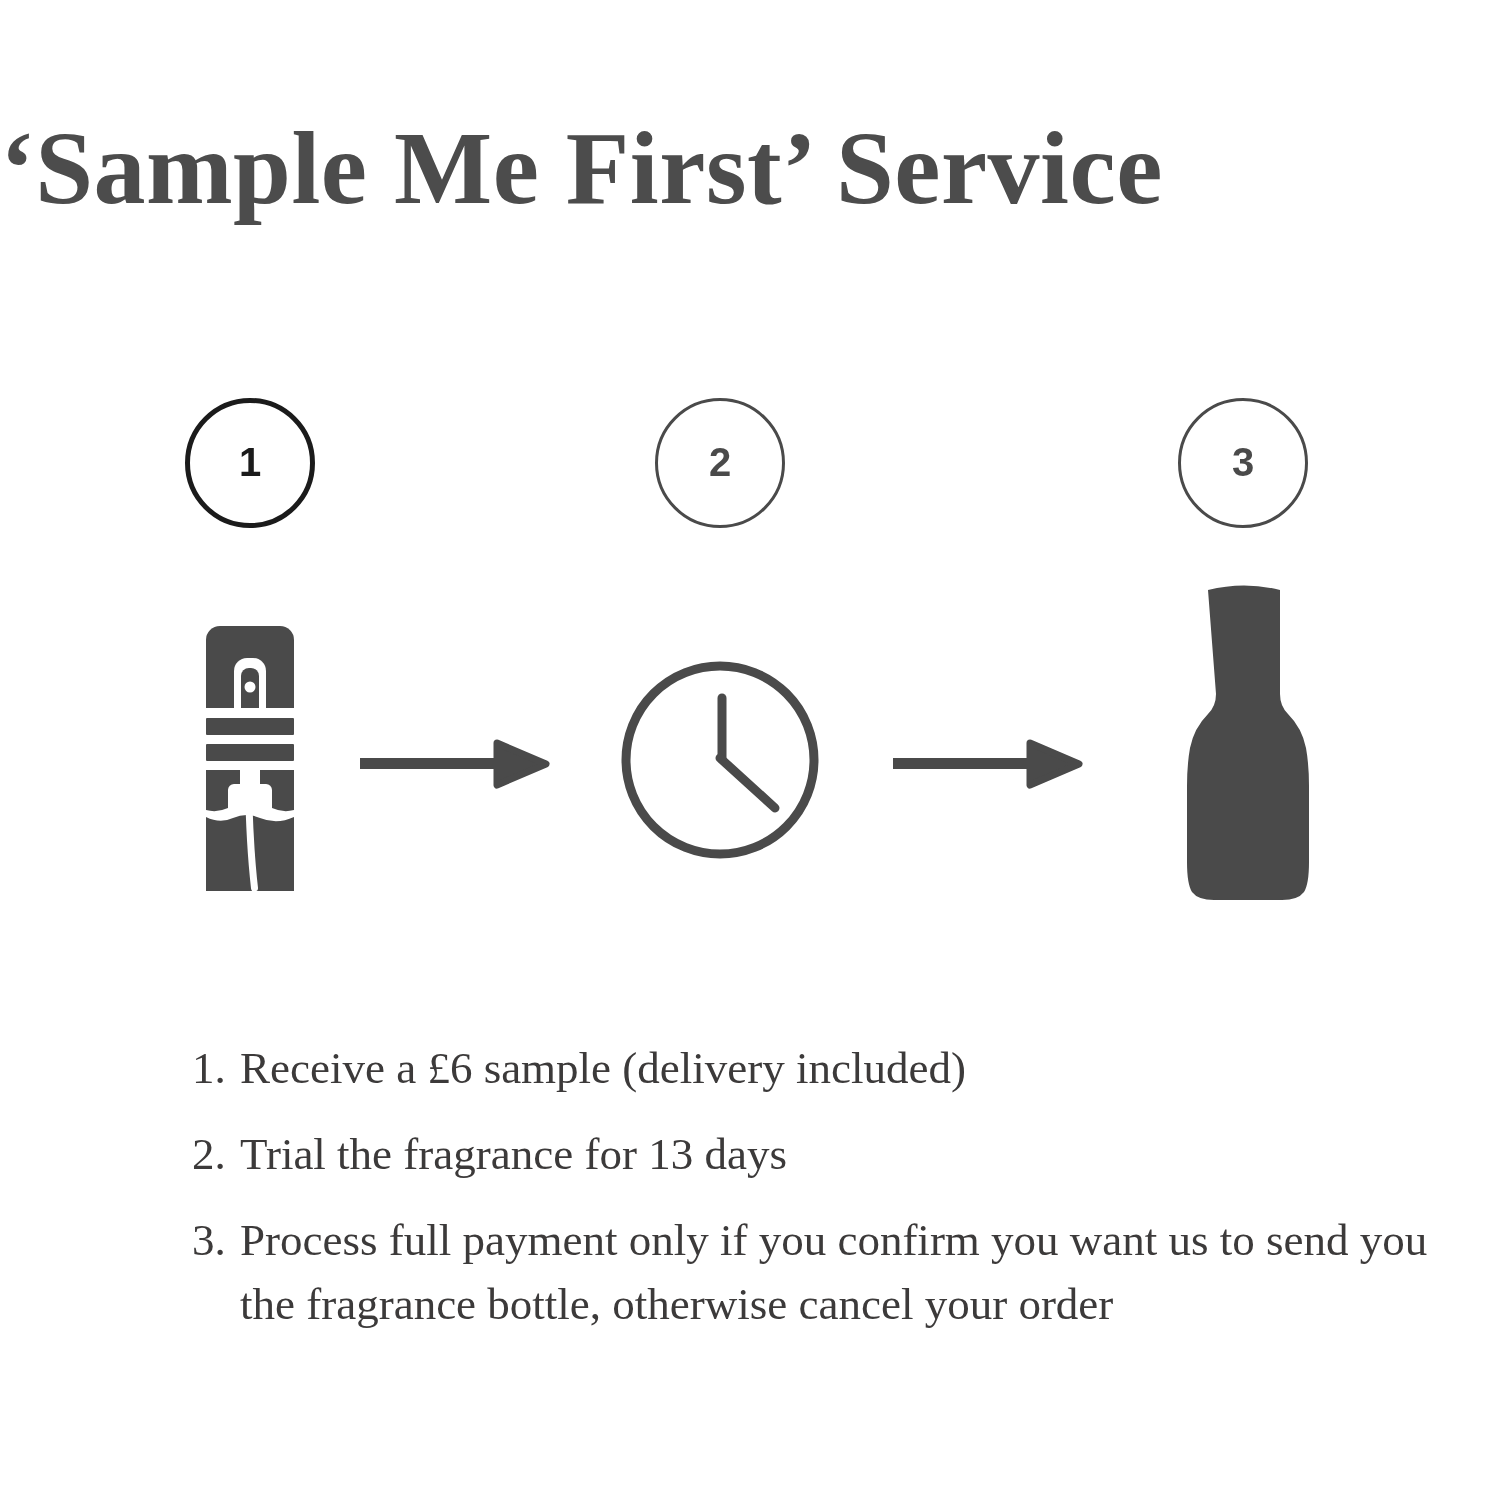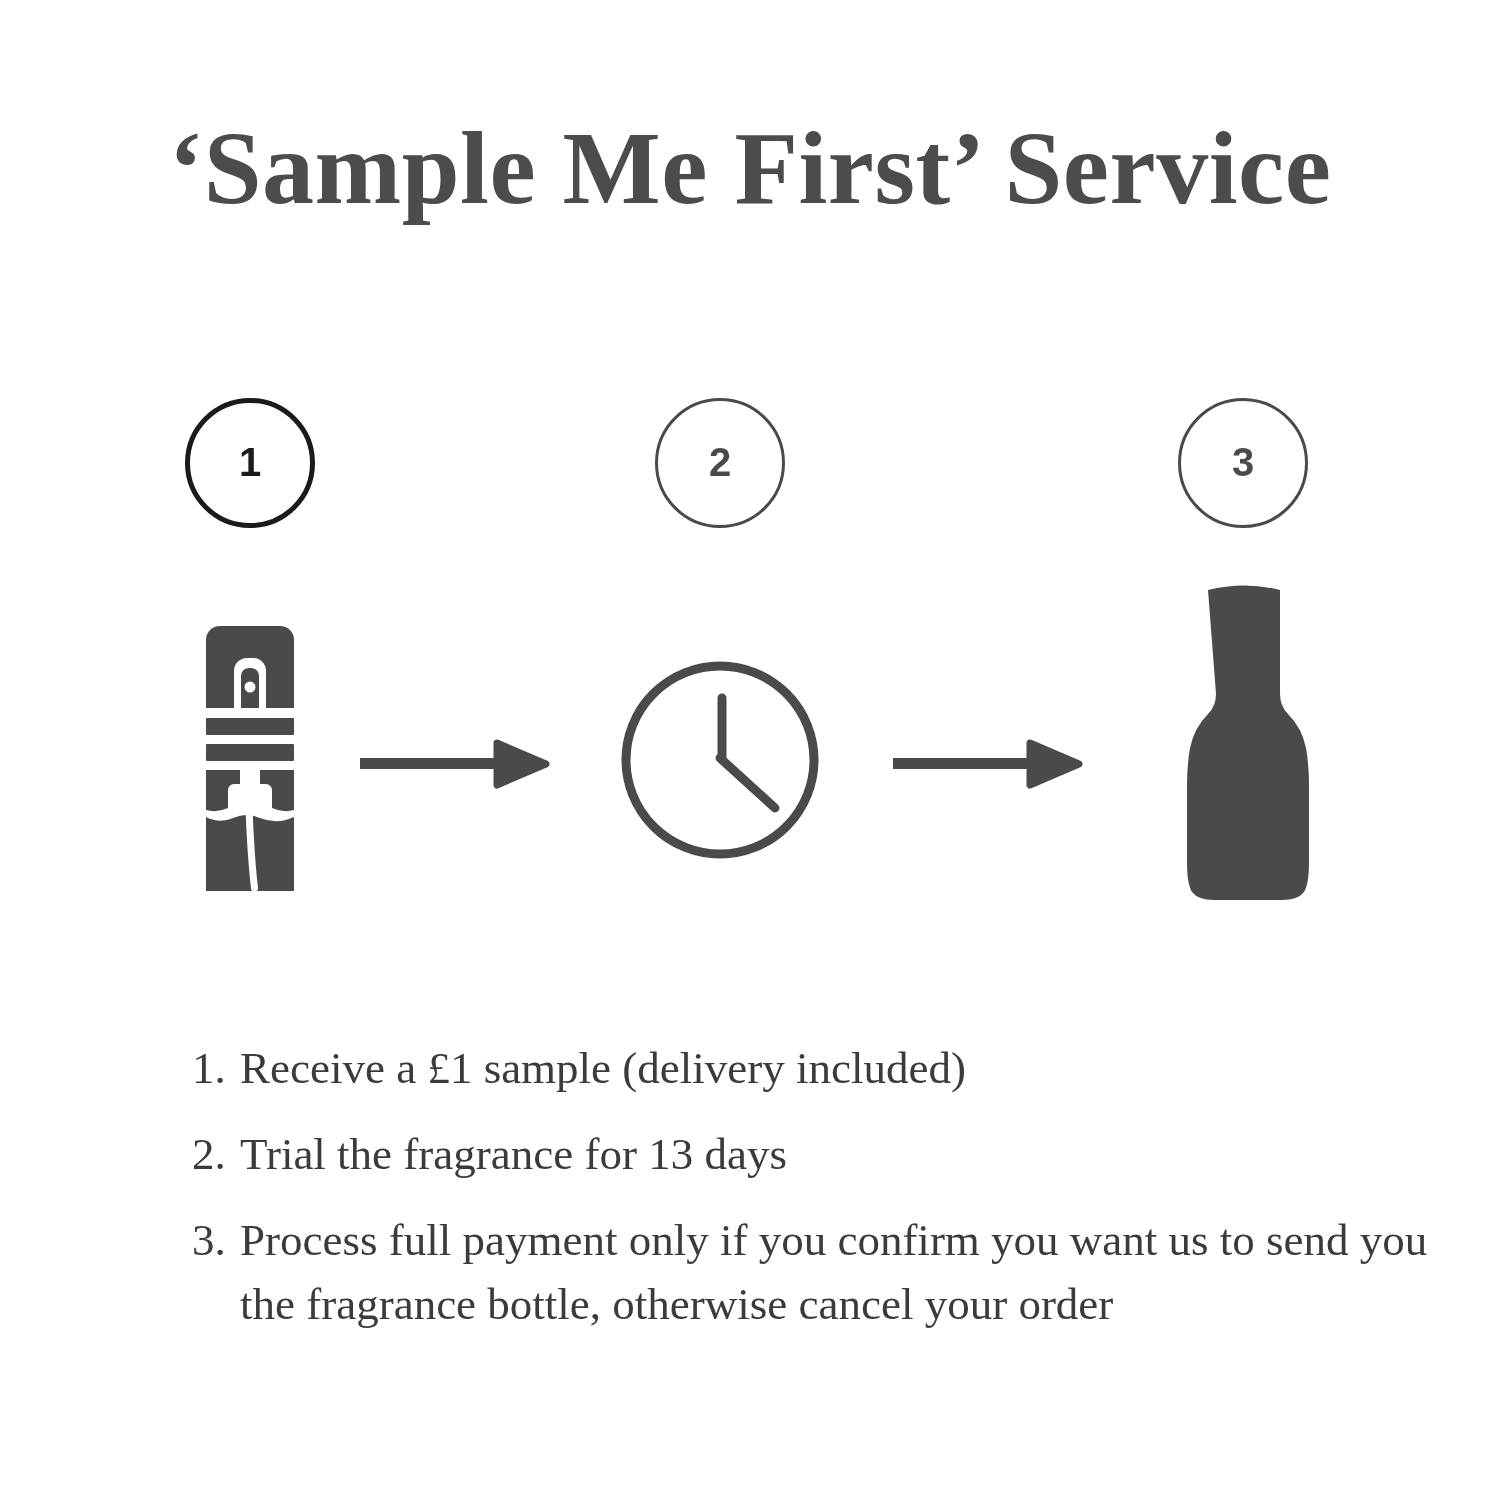--- a/index.html
+++ b/index.html
@@ -19,21 +19,21 @@
     height: 1500px;
     background: #ffffff;
   }
 
   
   .title {
     position: absolute;
     left: 0;
     top: 112px;
     width: 1500px;
-    text-align: center;
+    text-align: left;
     font-family: "Liberation Serif", "DejaVu Serif", serif;
     font-weight: 700;
     font-size: 104px;
     line-height: 1.08;
     letter-spacing: 0.5px;
     color: #4c4c4c;
     white-space: nowrap;
   }
 
   
@@ -220,21 +220,21 @@
                q0 -21 3 -38
                q4 -20 18 -34
                q8 -8 8 -20
                z" fill="#4a4a4a"></path>
     </svg>
   </div>
 
   <div class="steps-list">
     <div class="step-row">
       <span class="step-num">1.</span>
-      <span class="step-text">Receive a £1 sample (delivery included)</span>
+      <span class="step-text">Receive a £6 sample (delivery included)</span>
     </div>
     <div class="step-row">
       <span class="step-num">2.</span>
       <span class="step-text">Trial the fragrance for 13 days</span>
     </div>
     <div class="step-row">
       <span class="step-num">3.</span>
       <span class="step-text">Process full payment only if you confirm you want us to send you the fragrance bottle, otherwise cancel your order</span>
     </div>
   </div>

